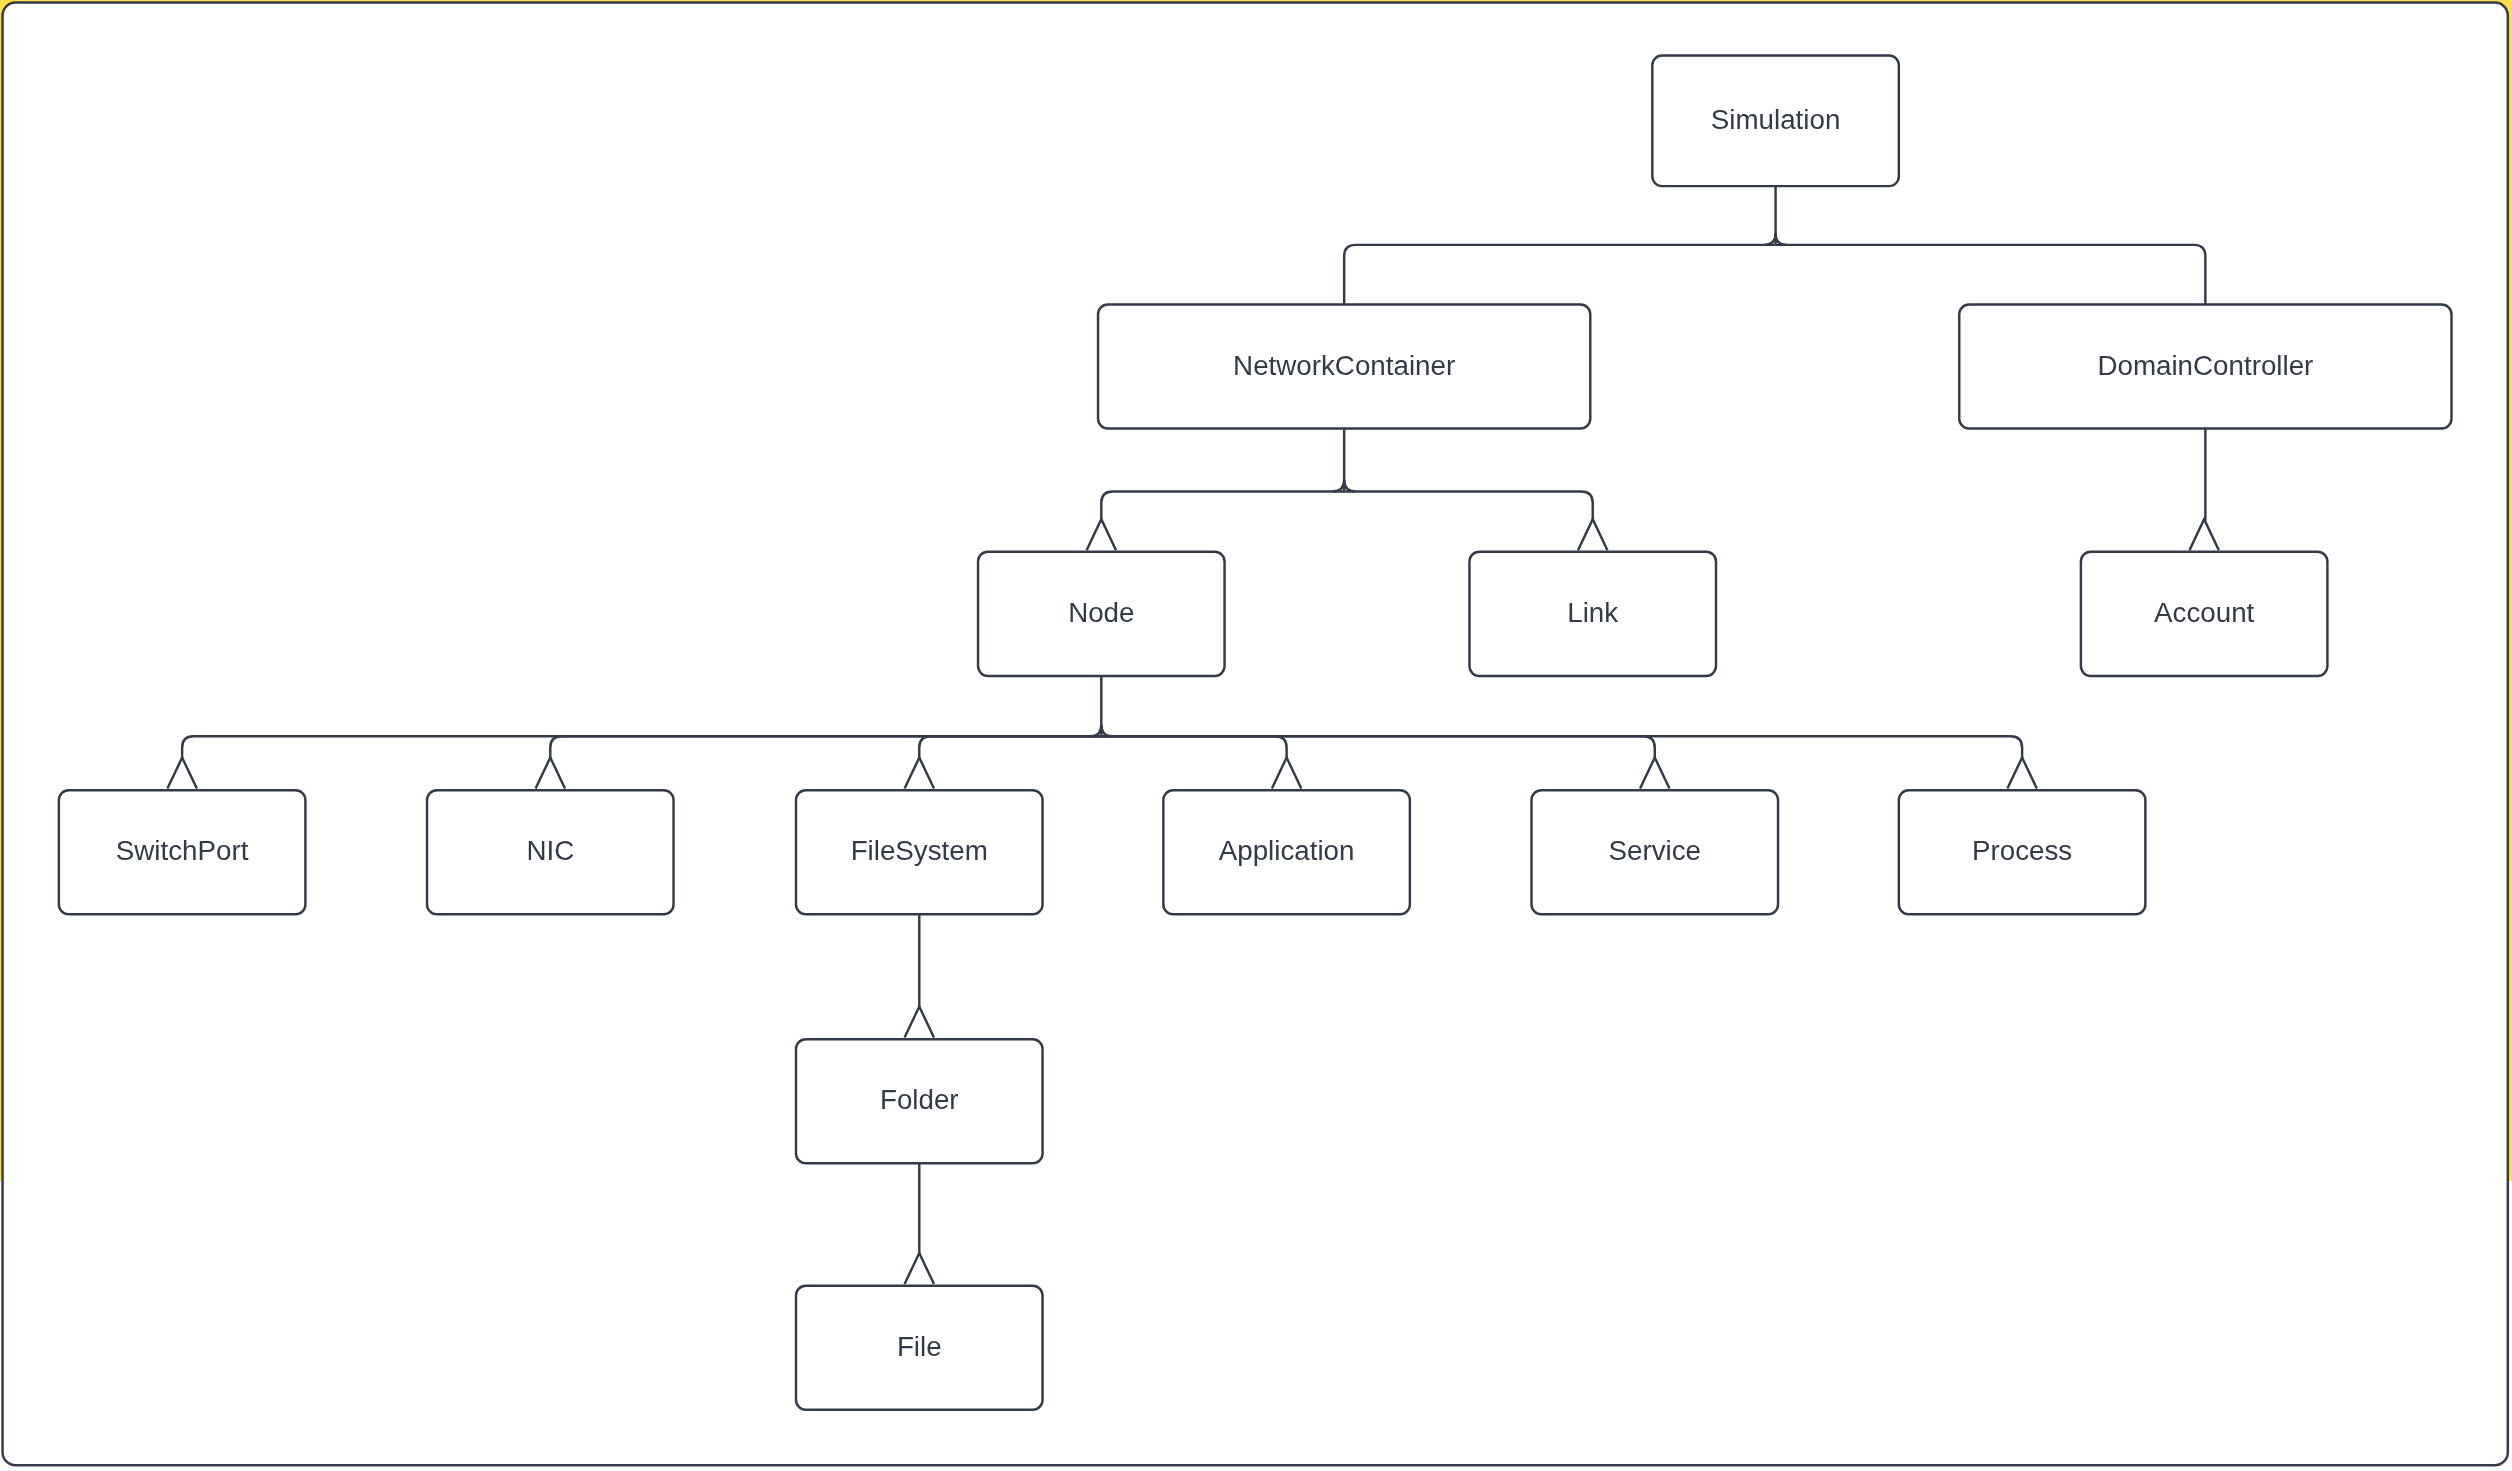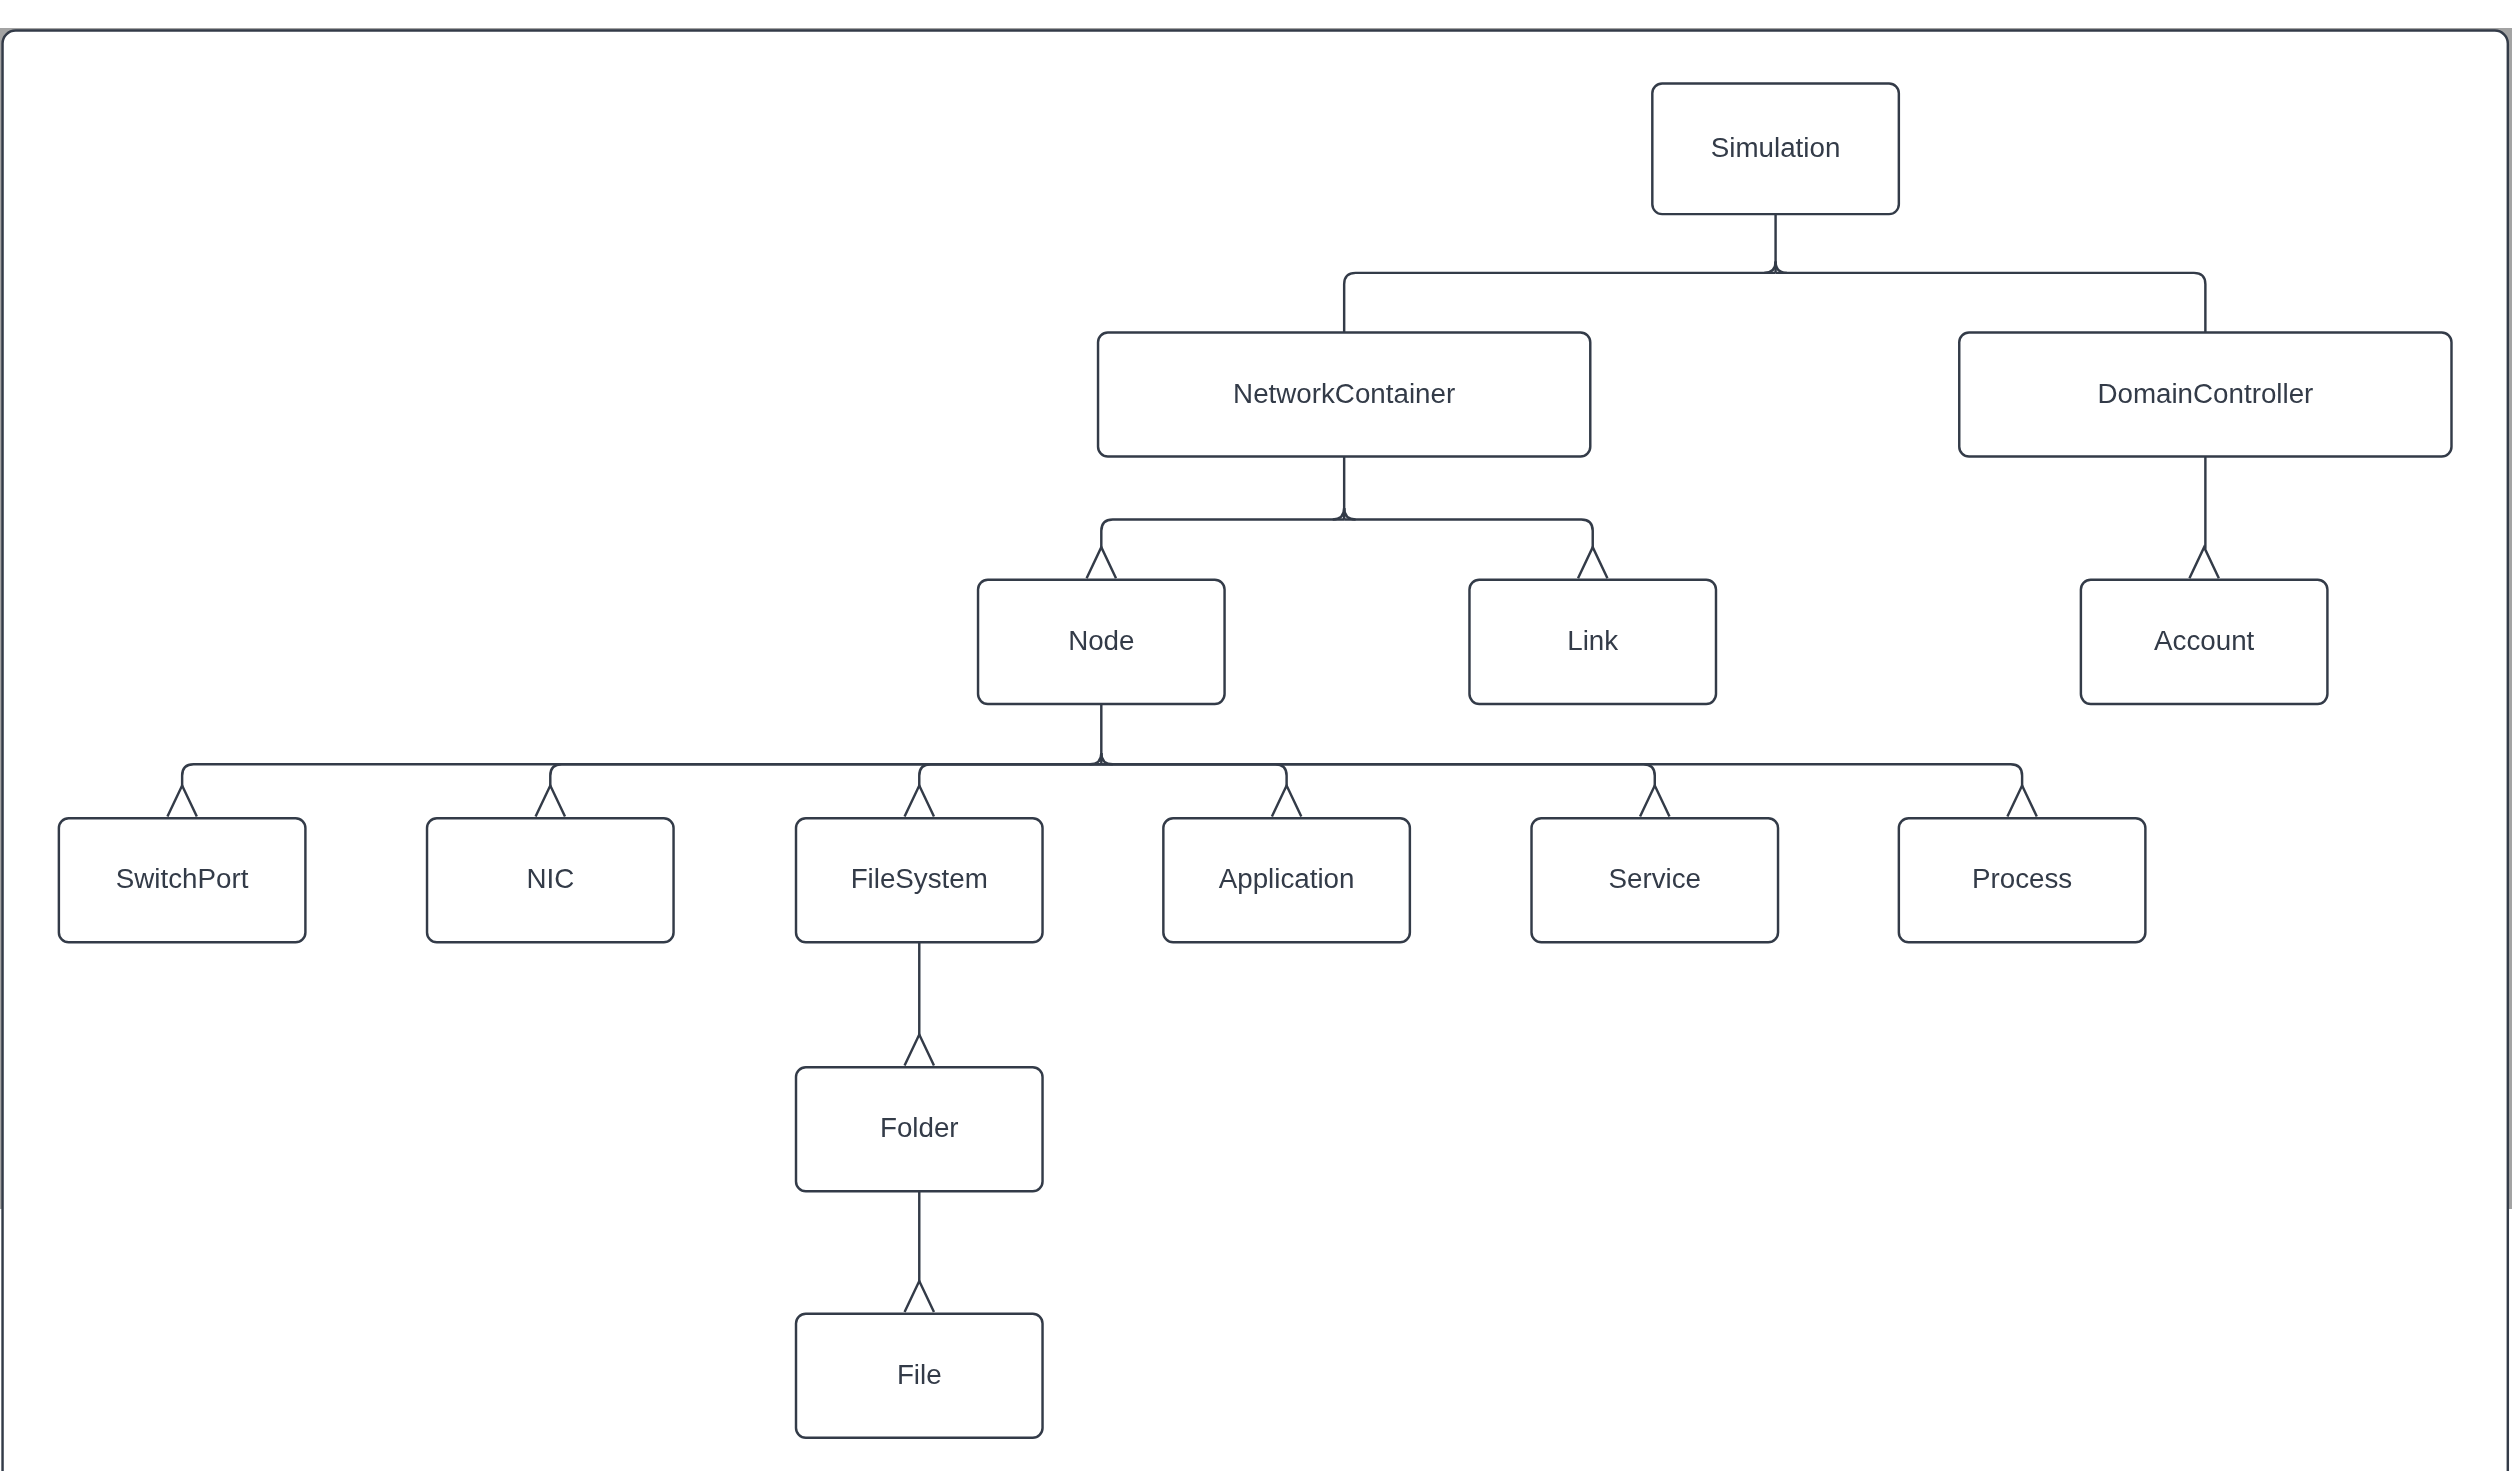--- a/index.html
+++ b/index.html
@@ -11,22 +11,21 @@
   body {
     width: 2512px;
     height: 1471px;
     font-family: "Liberation Sans", sans-serif;
     overflow: hidden;
   }
   #diagram-canvas {
     position: relative;
     width: 2512px;
     height: 1181px;
-    background: #a3a3a3;
-    margin-top: 28px;
+    background: #fde047;
   }
   #diagram-svg {
     position: absolute;
     top: 0;
     left: 0;
     width: 2512px;
     height: 1471px;
     display: block;
   }
   .canvas-frame {

